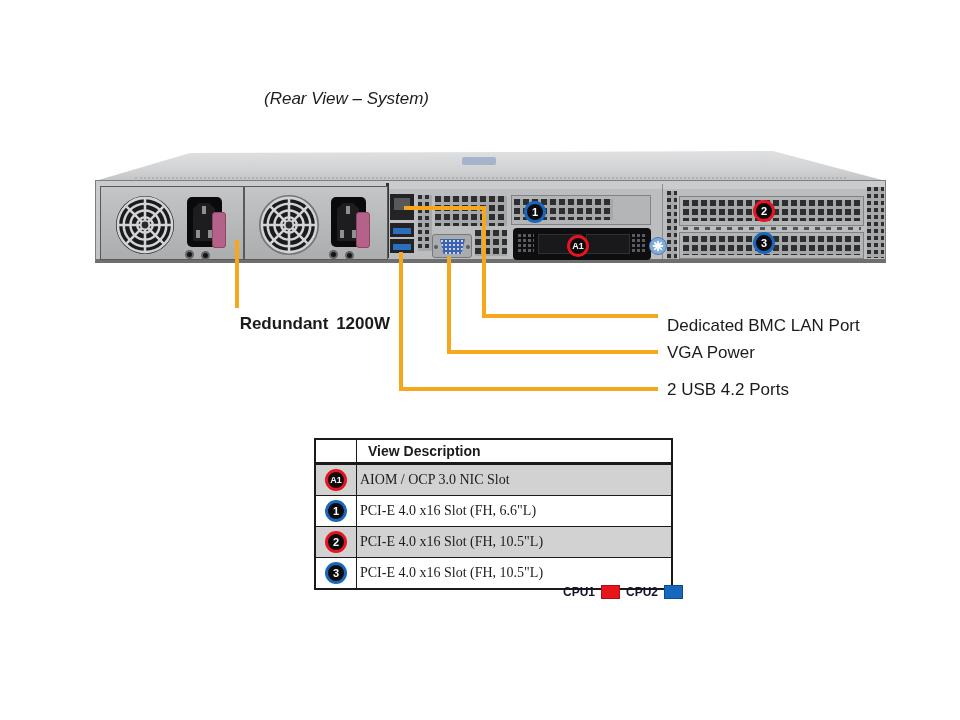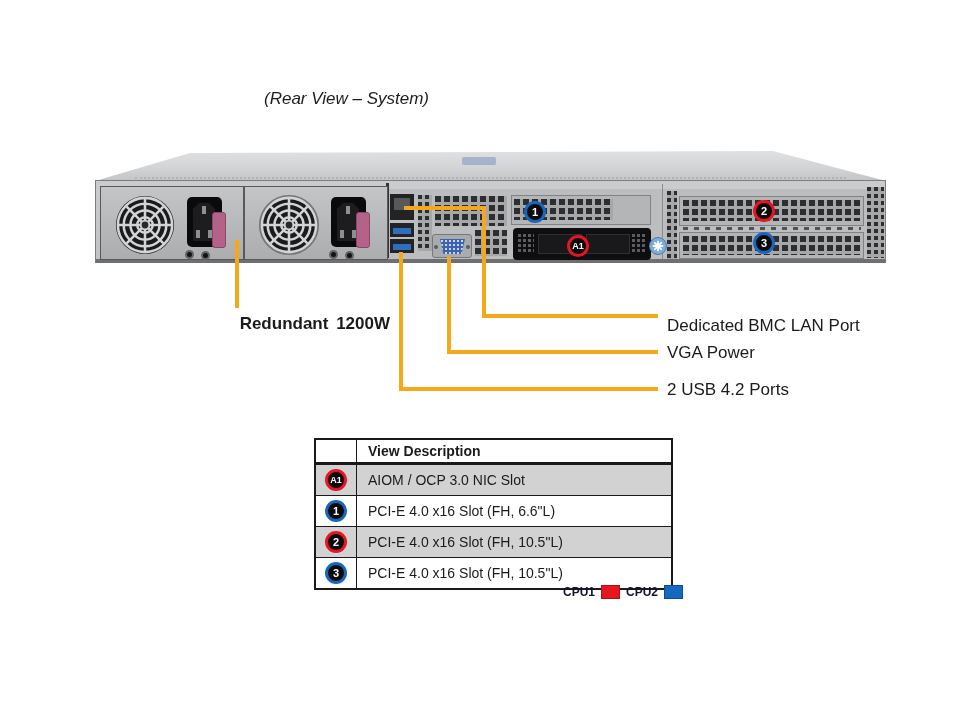--- a/index.html
+++ b/index.html
@@ -119,21 +119,21 @@
     font-family:"Liberation Sans", sans-serif;}
   .slot-table th,.slot-table td{border:1px solid #1a1a1a;padding:0;}
   .slot-table thead th{height:22px;border-bottom:3px solid #1a1a1a;
     font-size:14px;font-weight:bold;text-align:left;padding-left:11px;background:#ffffff;}
   .slot-table thead th.badge-col{width:40px;padding:0;}
   .slot-table tbody td{height:30px;vertical-align:middle;}
   .slot-table tbody td.badge-cell{width:40px;text-align:center;}
   .slot-table tbody td.badge-cell .badge{margin:0 auto;}
   .slot-table tbody tr:nth-child(odd){background:#d2d2d2;}
   .slot-table tbody tr:nth-child(even){background:#ffffff;}
-  .slot-table td.desc{padding-left:11px;}
+  .slot-table td.desc{padding-left:3px;font-family:Liberation Serif, serif;}
 
   
   .legend{position:absolute;left:563px;top:584px;height:16px;display:flex;
           align-items:center;gap:6px;font-size:12px;font-weight:bold;color:#14142e;}
   .swatch{width:19px;height:14px;border:1px solid rgba(0,0,0,.25);box-sizing:border-box;}
 </style>
 </head>
 <body>
 
 <div class="page">

